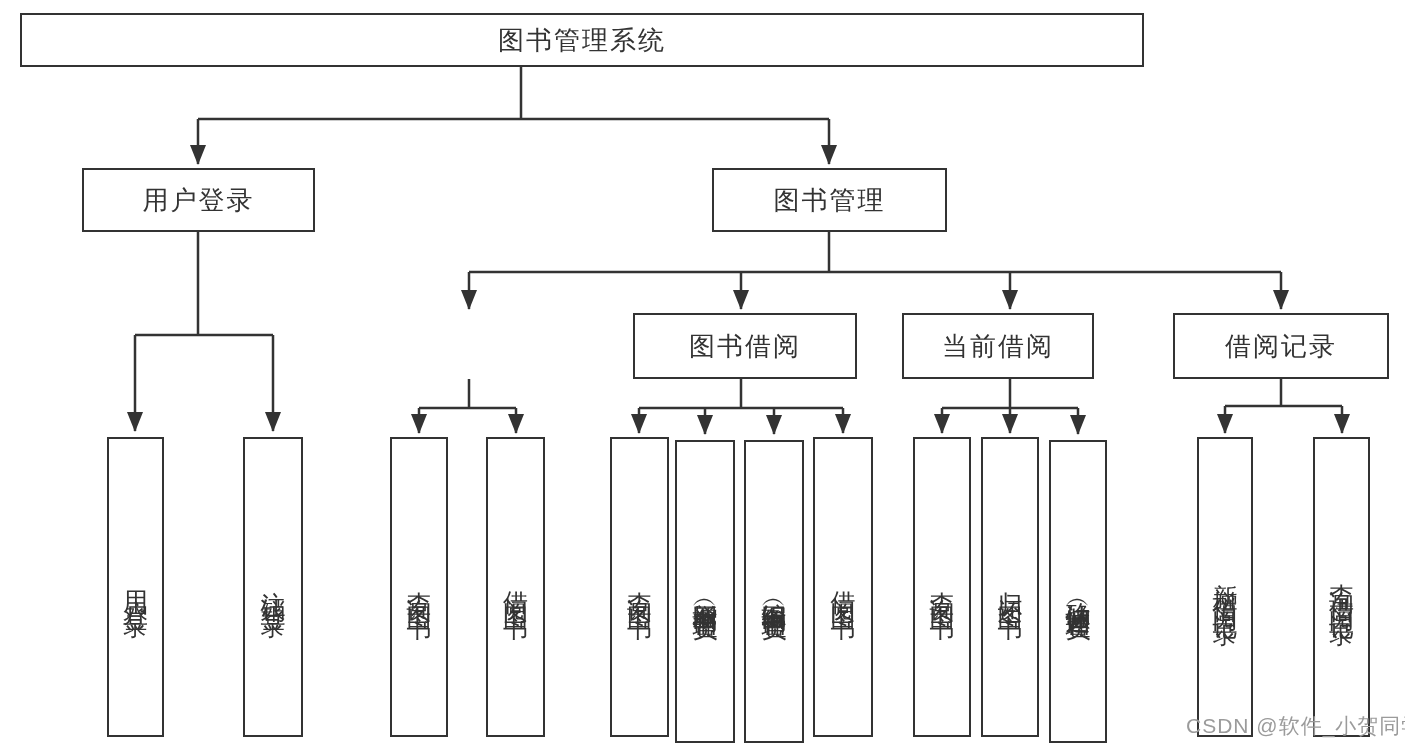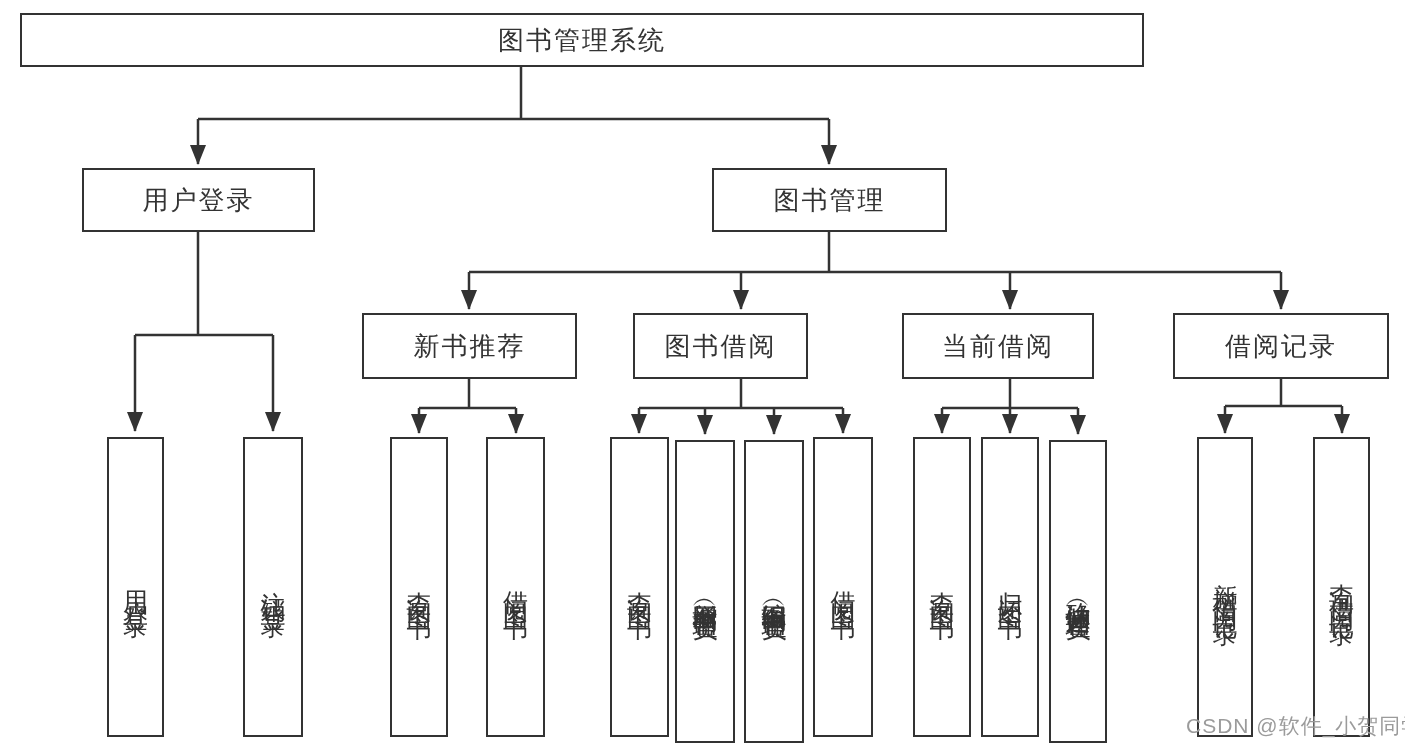--- a/index.html
+++ b/index.html
@@ -71,24 +71,21 @@
     <span>图书管理系统</span>
   </div>
 
   <div class="node h-node" style="left:82px;top:168px;width:233px;height:64px">
     <span>用户登录</span>
   </div>
   <div class="node h-node" style="left:712px;top:168px;width:235px;height:64px">
     <span>图书管理</span>
   </div>
 
-  <div class="node h-node" style="left:362px;top:313px;width:215px;height:66px">
-    <span>新书推荐</span>
-  </div>
-  <div class="node h-node" style="left:633px;top:313px;width:175px;height:66px">
+  <div class="node h-node" style="left:633px;top:313px;width:224px;height:66px">
     <span>图书借阅</span>
   </div>
   <div class="node h-node" style="left:902px;top:313px;width:192px;height:66px">
     <span>当前借阅</span>
   </div>
   <div class="node h-node" style="left:1173px;top:313px;width:216px;height:66px">
     <span>借阅记录</span>
   </div>
 
   <div class="node v-node" style="left:107px;top:437px;width:57px;height:300px">

